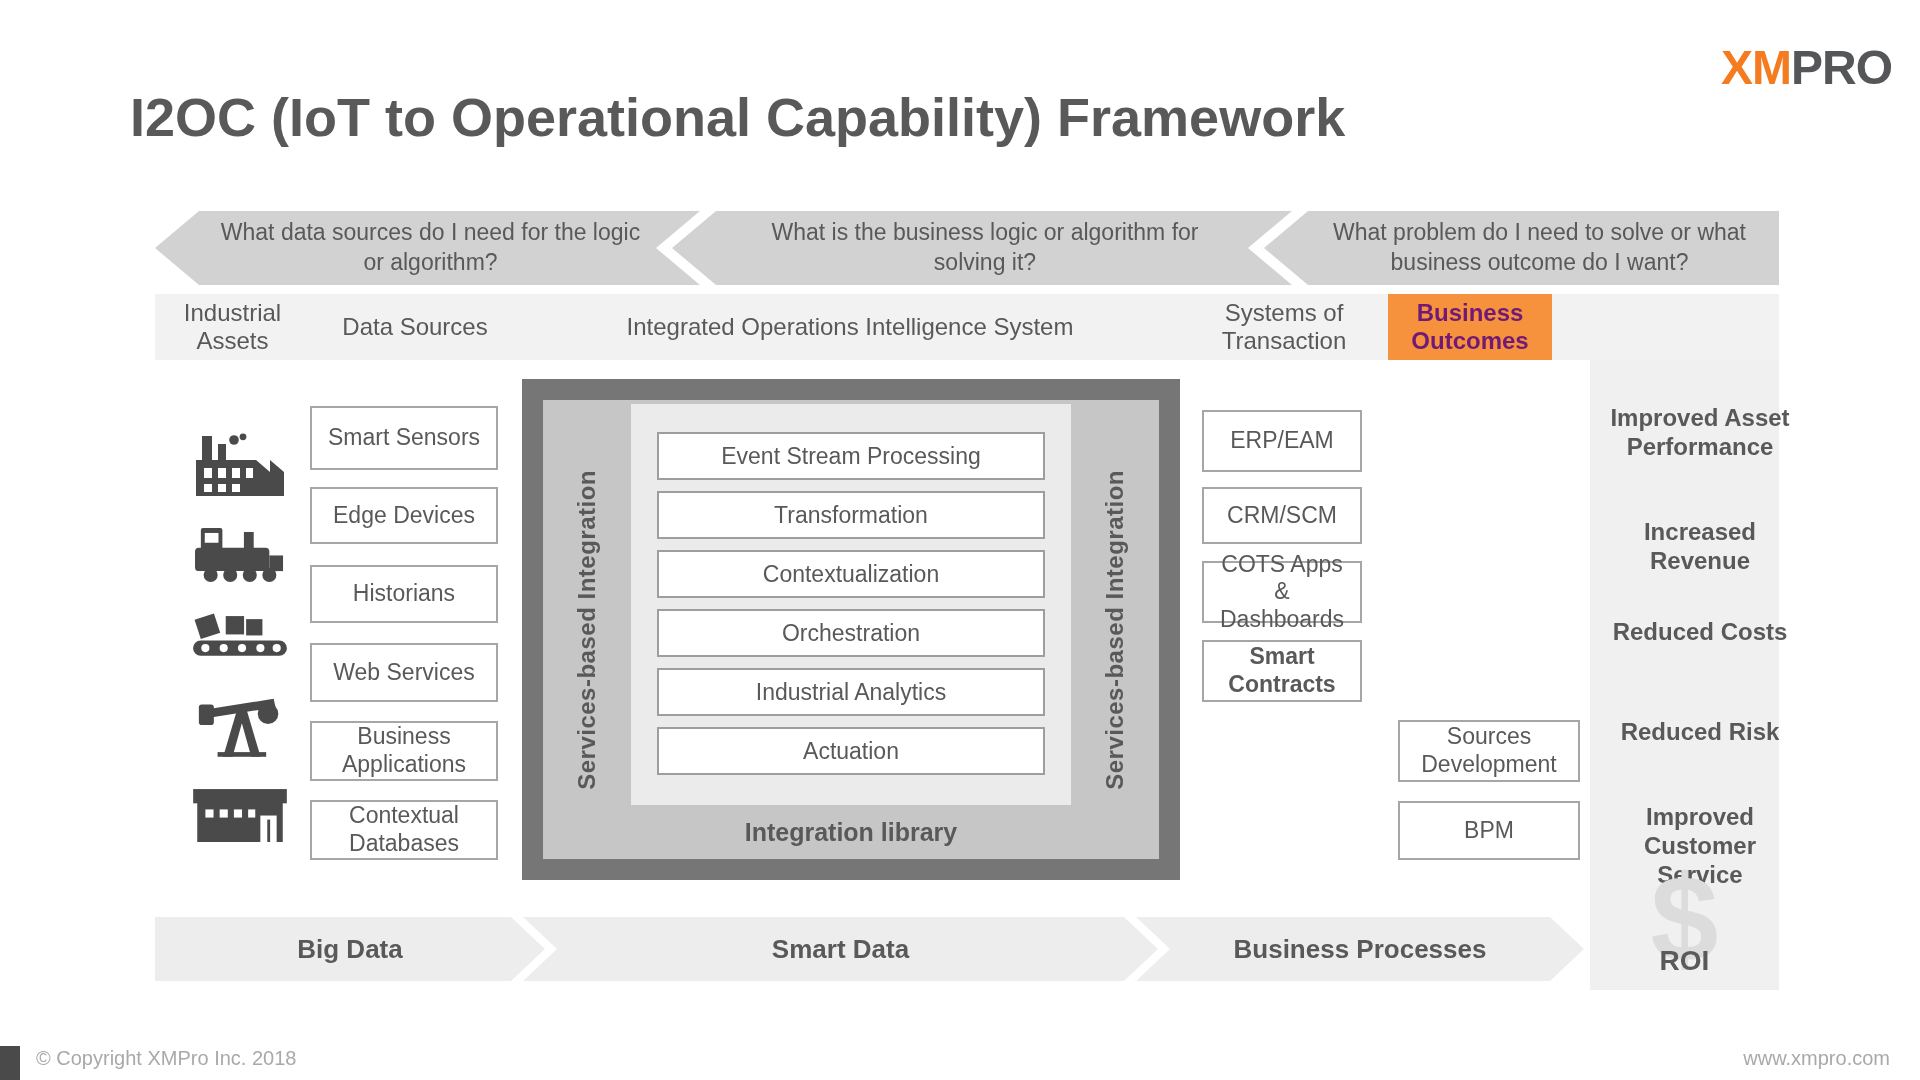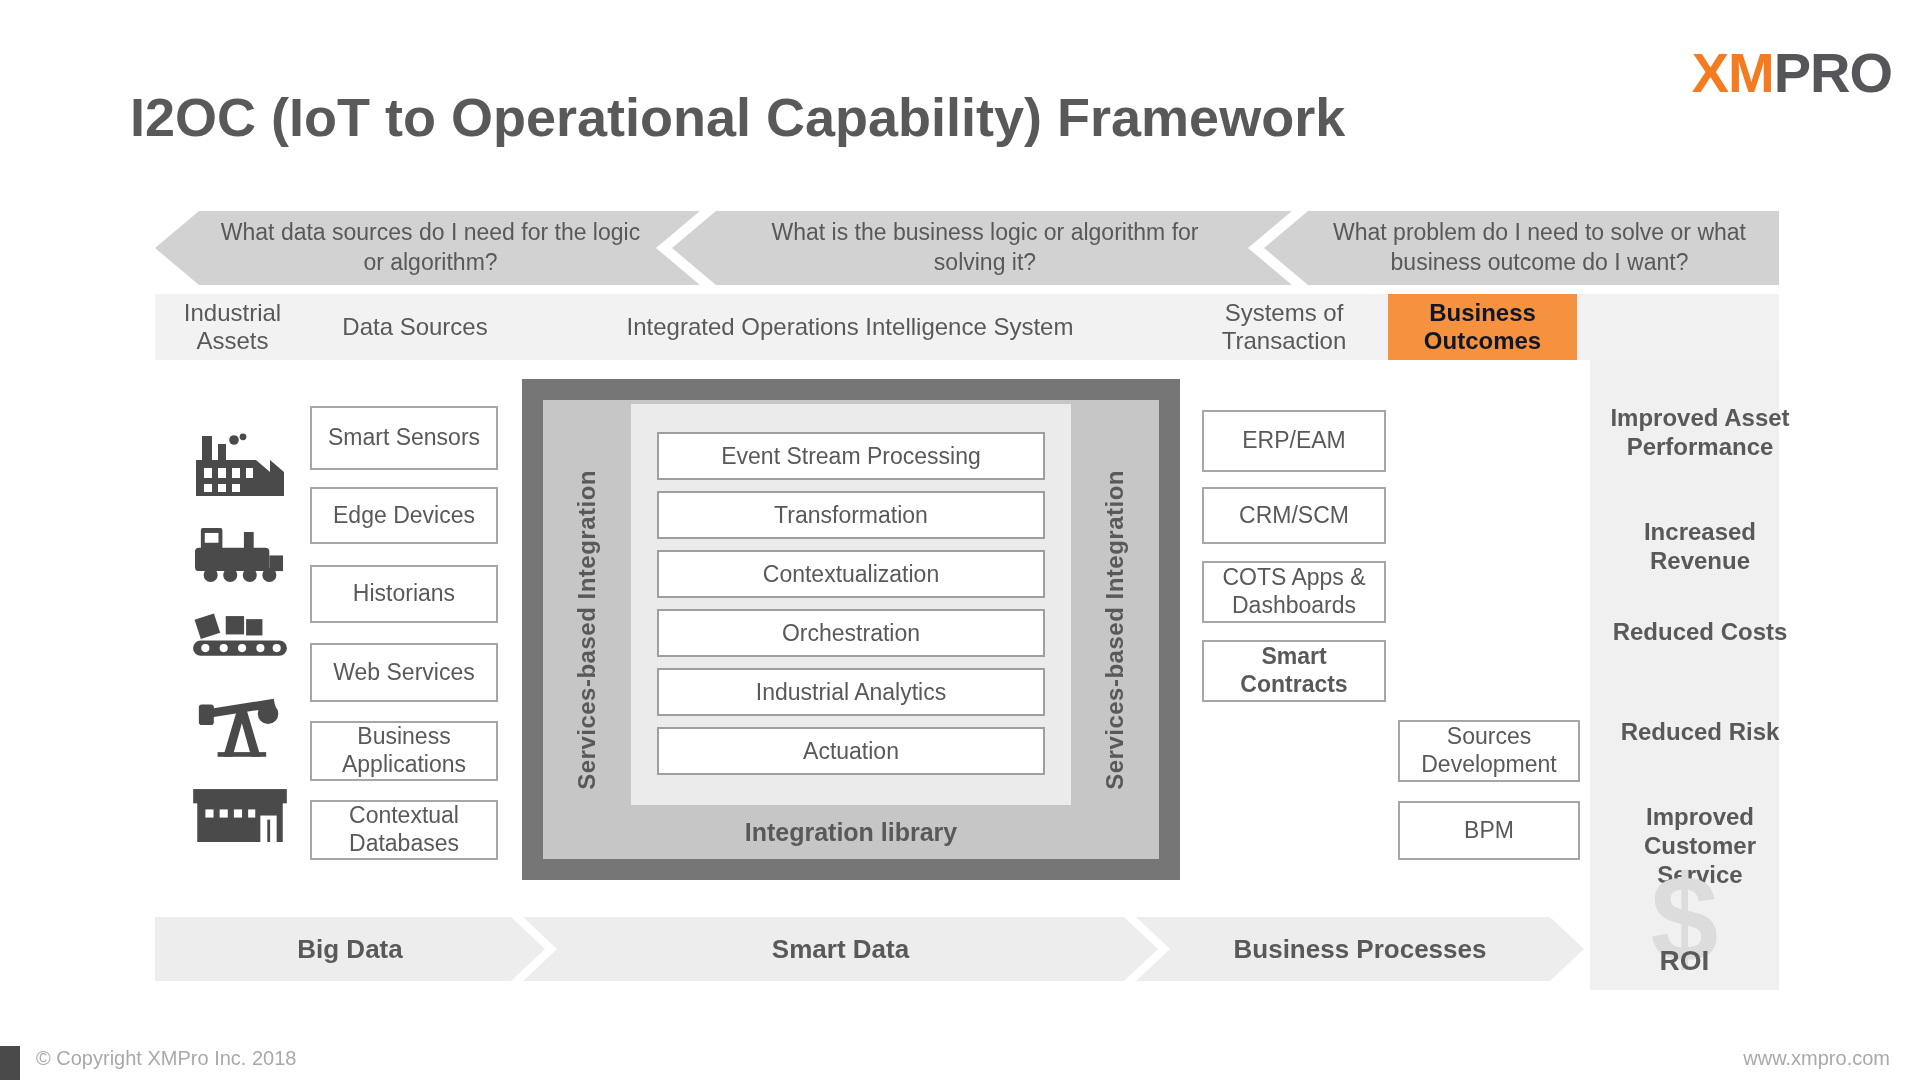--- a/index.html
+++ b/index.html
@@ -3,42 +3,42 @@
 <meta charset="utf-8">
 <style>
   * { margin:0; padding:0; box-sizing:border-box; }
   html,body { background:#ffffff; }
   .canvas {
     position:relative; width:1920px; height:1080px; background:#ffffff;
     font-family:"Liberation Sans","DejaVu Sans",sans-serif; color:#595959; overflow:hidden;
   }
 
   
-  .logo { position:absolute; top:40px; right:28px; font-size:56px; font-weight:800; letter-spacing:-1px;text-align:right; }
+  .logo { position:absolute; top:40px; right:28px; font-size:48px; font-weight:800; letter-spacing:-1px;text-align:right; }
   .logo-xm { color:#F47B20; }
   .logo-pro { color:#55565A; }
   .title { position:absolute; left:130px; top:86px; font-size:54px; font-weight:bold; color:#595959; white-space:nowrap; }
 
   
   .qbanner { position:absolute; top:211px; height:74px; background:#D2D2D2;
     display:flex; align-items:center; justify-content:center; text-align:center;
     font-size:23px; line-height:1.3; color:#595959; }
   .qb { clip-path:polygon(100% 0, 44px 0, 0 50%, 44px 100%, 100% 100%, calc(100% - 44px) 50%); padding:0 56px 0 62px;justify-content:flex-end; }
   .qb-last { clip-path:polygon(100% 0, 44px 0, 0 50%, 44px 100%, 100% 100%); padding:0 26px 0 62px; }
   .qb1 { left:155px; width:545px; }
   .qb2 { left:672px; width:620px; }
   .qb3 { left:1264px; width:515px; }
 
   
   .header-row { position:absolute; left:155px; top:294px; width:1624px; height:66px; display:flex; background:#F2F2F2; }
   .hcell { display:flex; align-items:center; justify-content:center; text-align:center;
     font-size:24px; line-height:1.15; color:#595959; padding:0 12px; }
   .hc1 { width:155px; } .hc2 { width:210px; } .hc3 { width:660px; }
   .hc4 { width:208px; } .hc5 { width:202px; }
-  .hc6 { width:189px; background:#F6913E; color:#0f172a; font-weight:bold; padding:0 22px; }
+  .hc6 { width:164px; background:#F6913E; color:#701a75; font-weight:bold; padding:0 22px; }
 
   
   .assets-col { position:absolute; left:188px; top:432px; width:104px; height:410px;
     display:flex; flex-direction:column; justify-content:space-between; align-items:center; }
   .asset-icon { display:flex; align-items:center; justify-content:center; }
 
   
   .fbox { position:absolute; background:#ffffff; border:2px solid #A6A6A6;
     display:flex; align-items:center; justify-content:center; text-align:center;
     font-size:23px; line-height:1.2; color:#595959; }
@@ -59,21 +59,21 @@
   .rail-left { left:543px; } .rail-right { left:1071px; }
   .rail-text { writing-mode:vertical-rl; transform:rotate(180deg); font-weight:bold; font-size:24px; color:#595959; letter-spacing:0.5px; }
   .panel { position:absolute; left:631px; top:404px; width:440px; height:401px; background:#EBEBEB;
     padding:28px 26px 10px 26px; display:flex; flex-direction:column; gap:11px; }
   .module { background:#ffffff; border:2px solid #9E9E9E; flex:0 0 48px;
     display:flex; align-items:center; justify-content:center; font-size:23px; color:#595959; }
   .integration-lib { position:absolute; left:631px; top:805px; width:440px; height:54px;
     display:flex; align-items:center; justify-content:center; font-weight:bold; font-size:25px; color:#595959; }
 
   
-  .st { left:1202px; width:184px; padding:16px 18px; }
+  .st { left:1202px; width:160px; padding:16px 18px; }
   .st1 { top:410px; height:62px; }
   .st2 { top:487px; height:57px; }
   .st3 { top:561px; height:62px; }
   .st4 { top:640px; height:62px;font-weight:bold; }
 
   
   .sd { left:1398px; width:182px; padding:0 18px; }
   .sd1 { top:720px; height:62px; }
   .sd2 { top:801px; height:59px; }
 

